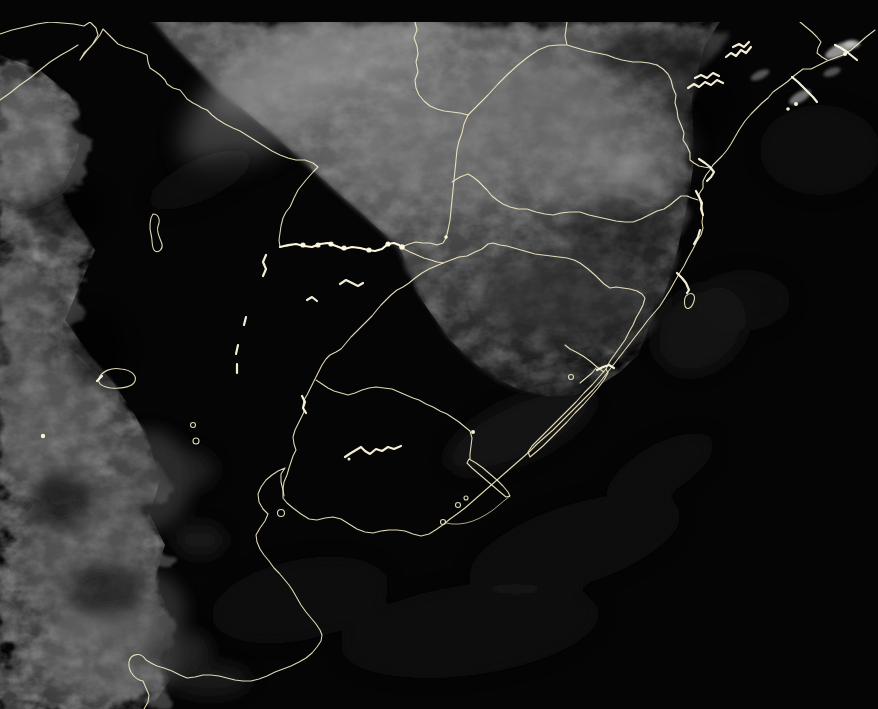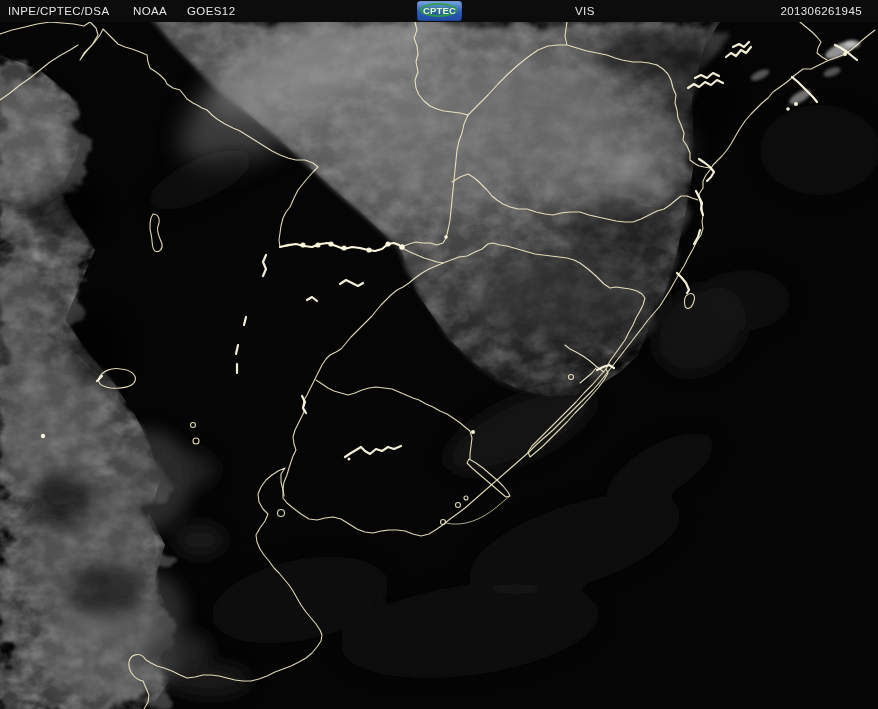--- a/index.html
+++ b/index.html
@@ -24,31 +24,20 @@
   .bl{fill:none;stroke:var(--boundary-line);stroke-width:1.1;stroke-linecap:round;stroke-linejoin:round;opacity:.92;}
   .blf{fill:none;stroke:var(--boundary-line);stroke-width:1;opacity:.7;}
   .bw{fill:none;stroke:var(--bright-water);stroke-width:2.2;stroke-linecap:round;stroke-linejoin:round;opacity:.95;}
   .bwd{fill:var(--bright-water);stroke:none;opacity:.95;}
 </style>
 </head>
 <body>
 
 <div class="screen">
 
-  <div class="header">
-    <span class="hlabel src">INPE/CPTEC/DSA</span>
-    <span class="hlabel agency">NOAA</span>
-    <span class="hlabel sat">GOES12</span>
-    <div class="logo">
-      <div class="oval"></div>
-      <div class="txt">CPTEC</div>
-    </div>
-    <span class="hlabel chan">VIS</span>
-    <span class="hlabel ts">201306261945</span>
-  </div>
 
   <svg class="map" width="878" height="687" viewBox="0 22 878 687" xmlns="http://www.w3.org/2000/svg">
     <defs>
       <radialGradient id="sheetGrad" cx="0.42" cy="0.18" r="0.85">
         <stop offset="0" stop-color="#7b7b7b"></stop>
         <stop offset="0.38" stop-color="#5e5e5e"></stop>
         <stop offset="0.68" stop-color="#3a3a3a"></stop>
         <stop offset="1" stop-color="#181818"></stop>
       </radialGradient>
       <filter id="fRough" x="-25%" y="-25%" width="150%" height="150%">

